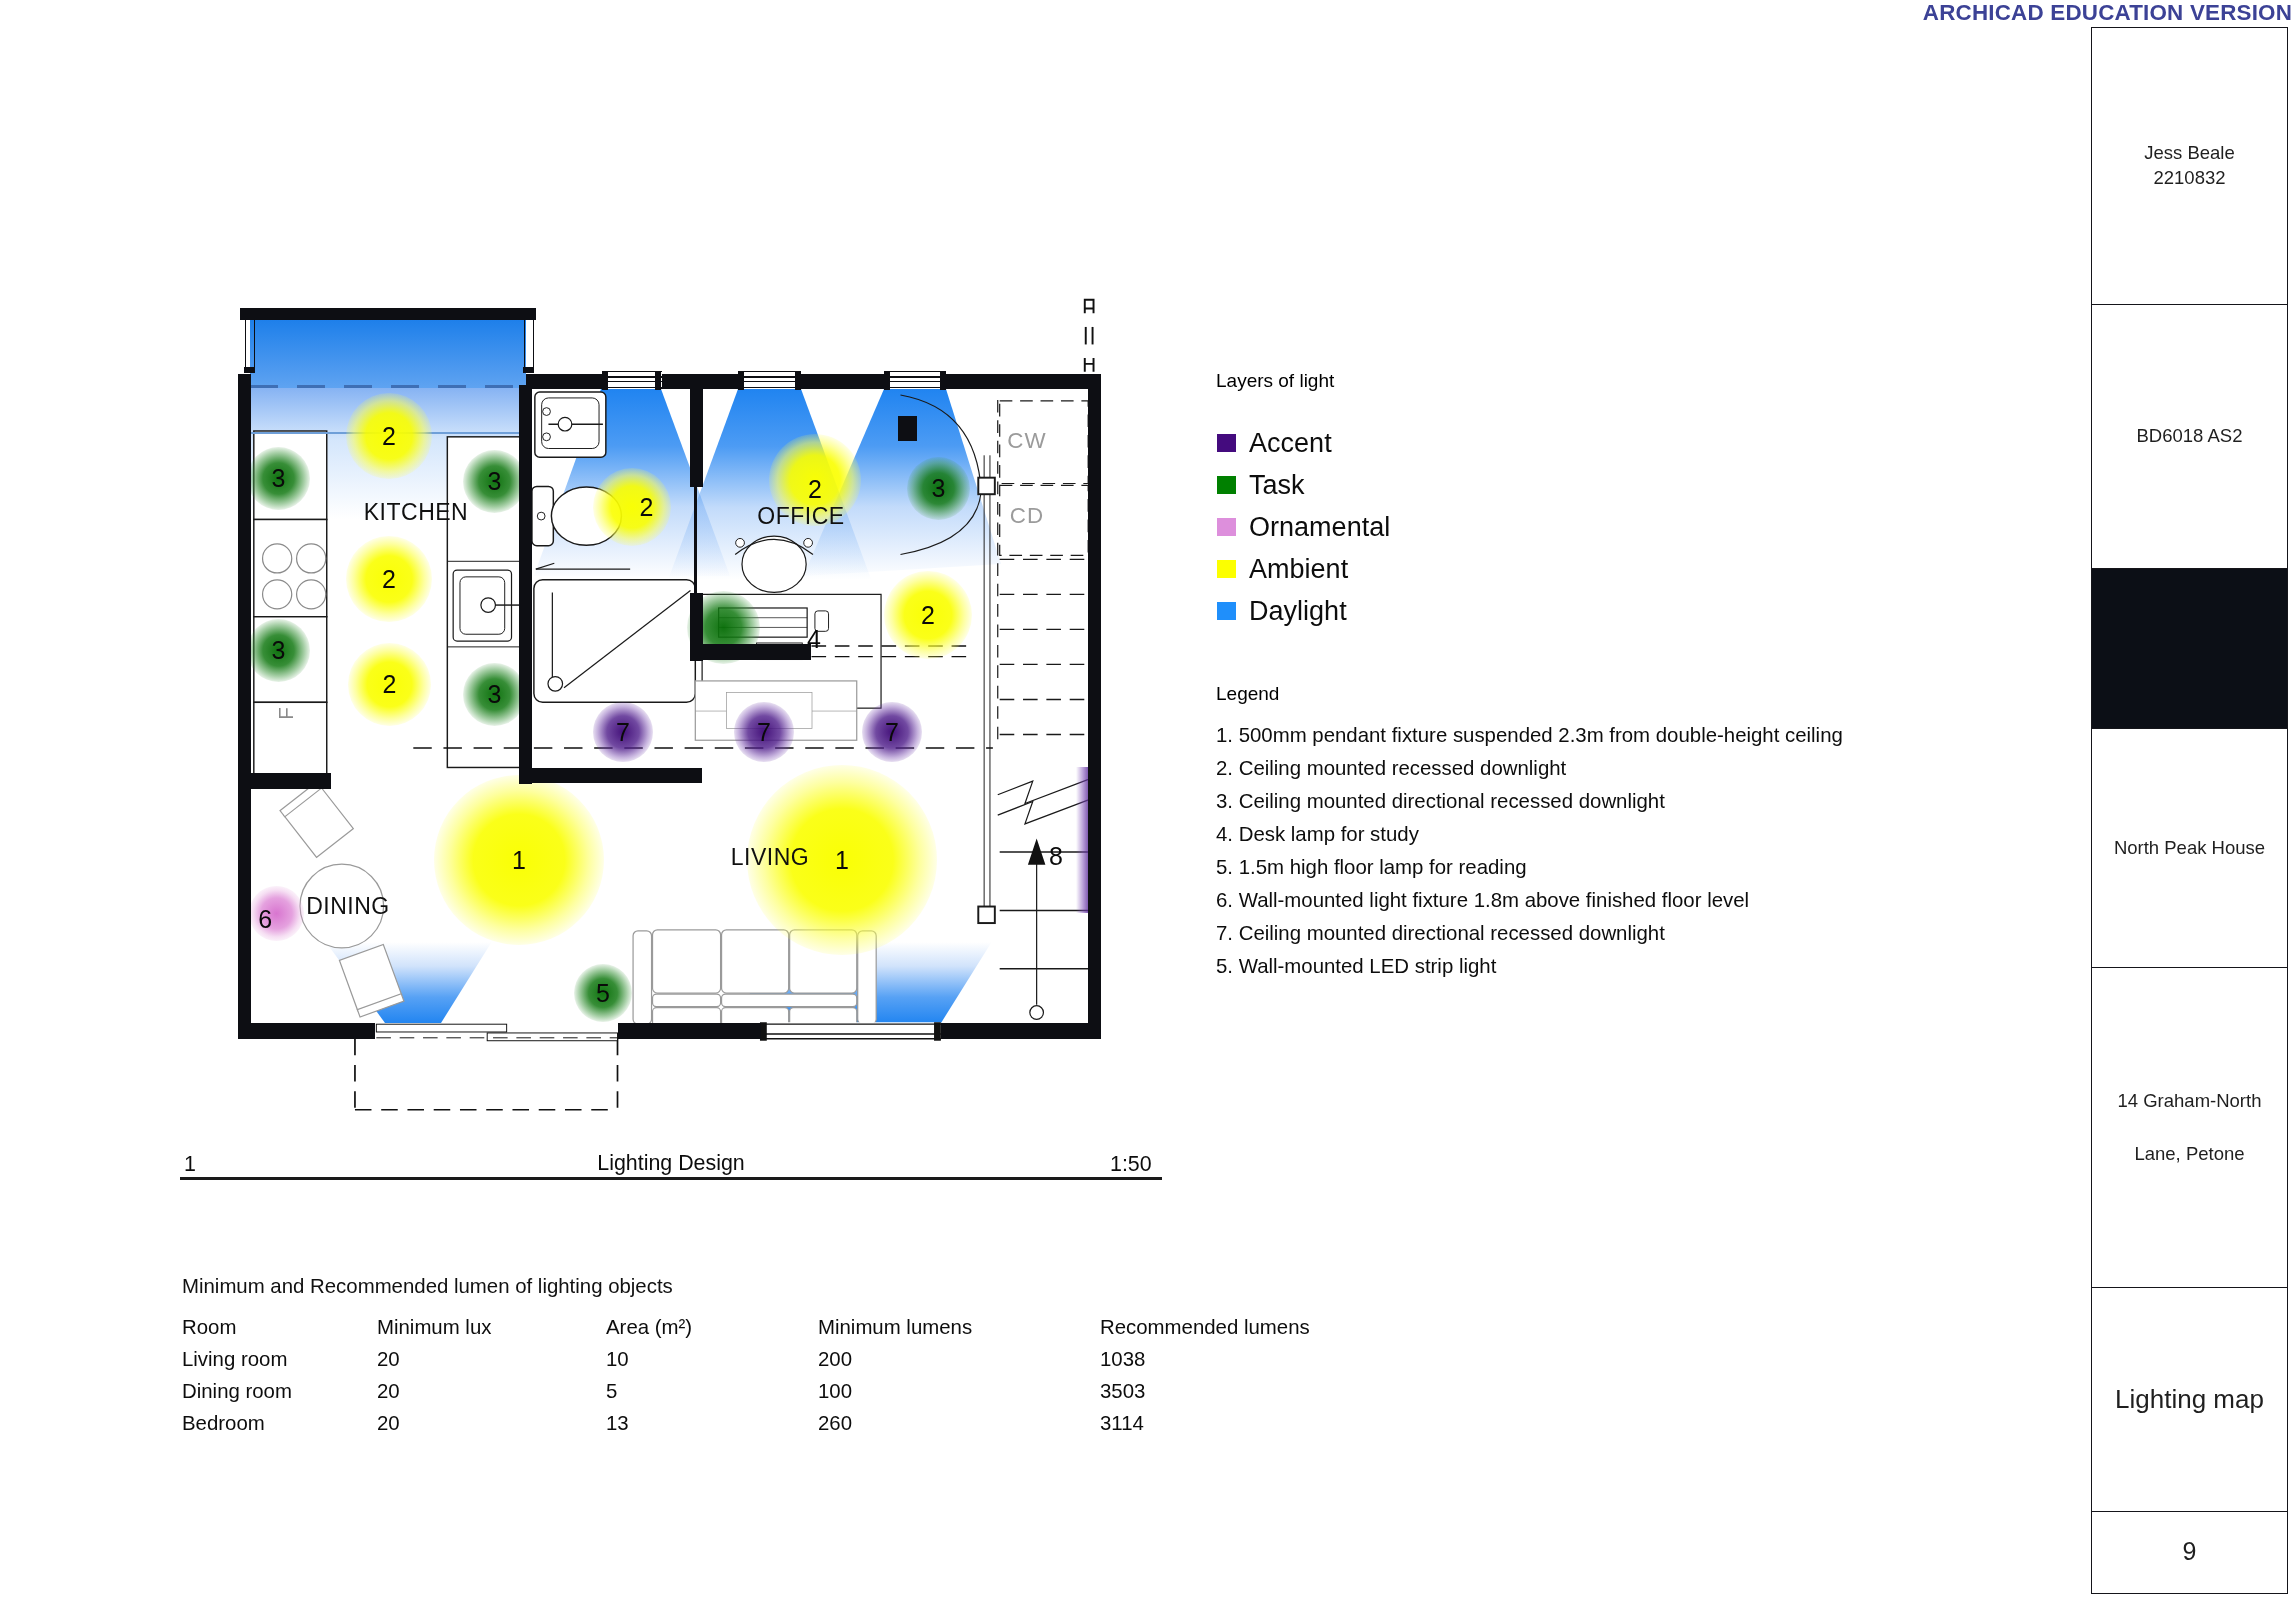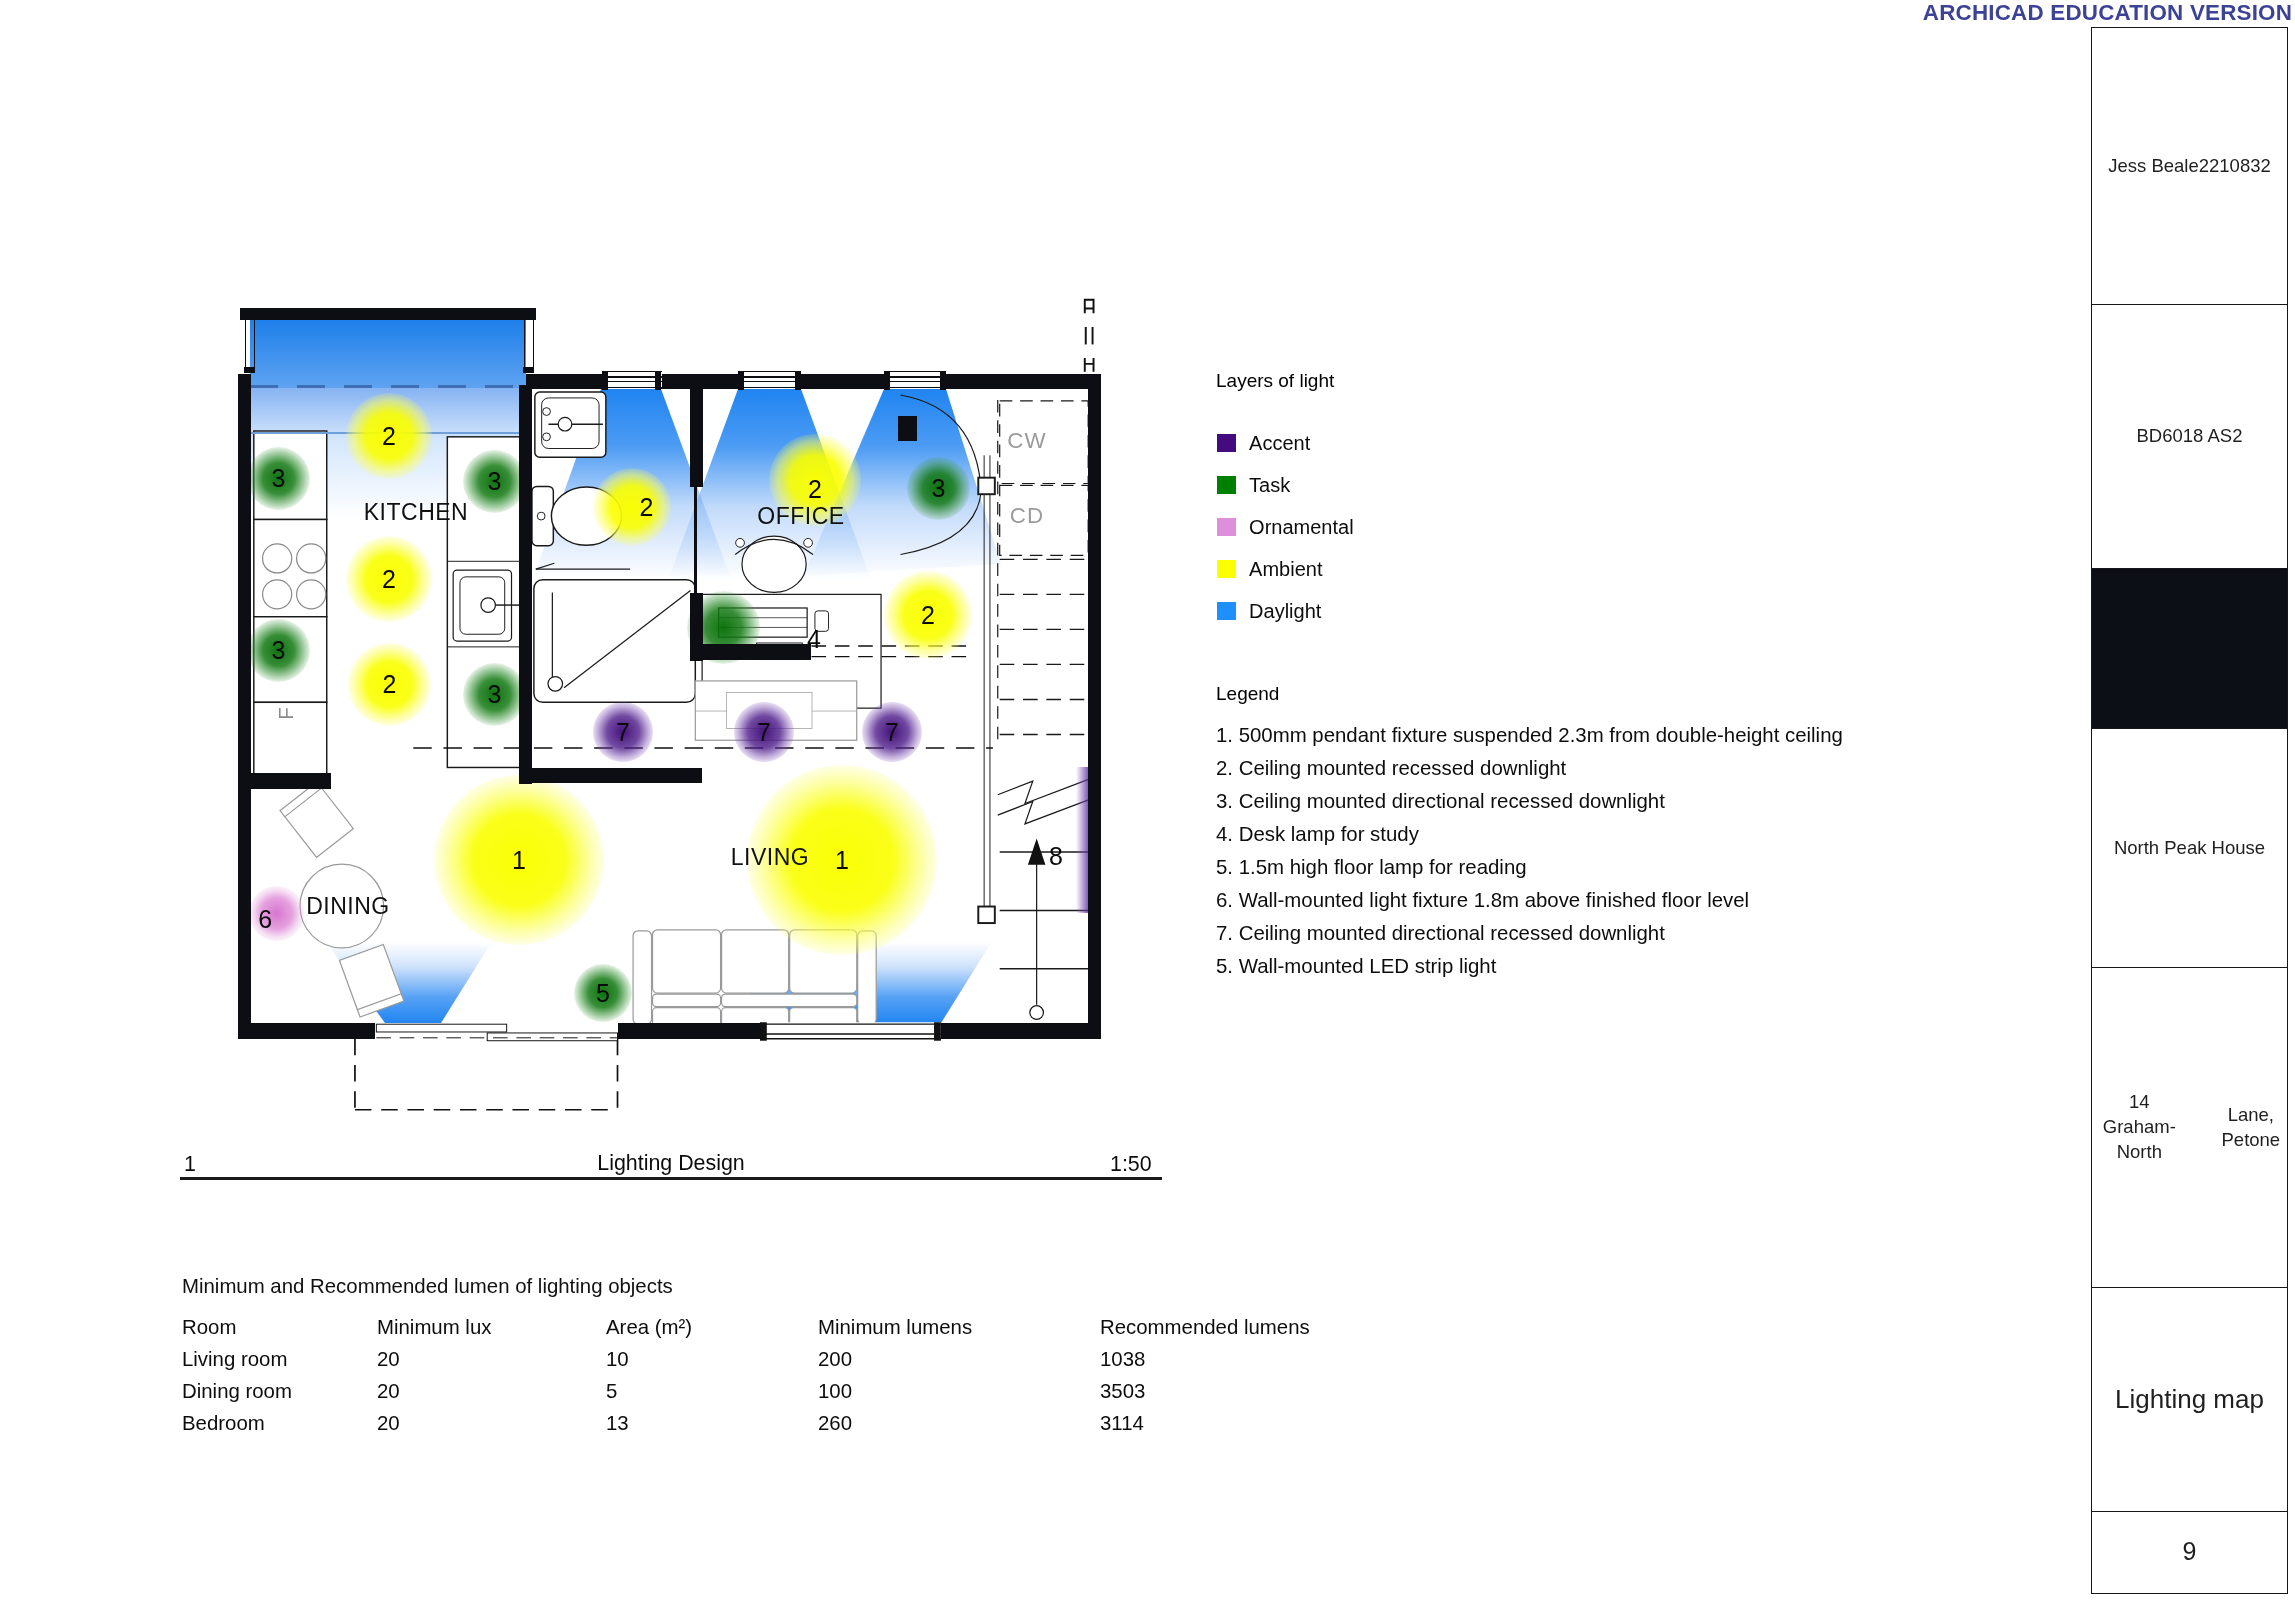--- a/index.html
+++ b/index.html
@@ -22,31 +22,31 @@
   .winT{position:absolute;z-index:55;background:#fff;border-top:1.9px solid #0d0e13;border-bottom:1.9px solid #0d0e13;}
   .winT .gl{position:absolute;left:0;right:0;height:1.5px;background:#0d0e13;}
   .cap{position:absolute;background:#0d0e13;z-index:56;}
   .room-label{font-size:23px;letter-spacing:0.5px;color:#101010;}
   .grey-label{font-size:22.4px;color:#9b9b9b;letter-spacing:1px;}
   .num-label{font-size:25px;color:#0a0a0a;}
   
   .leg-title{font-size:19px;color:#000000;}
   .leg-item{display:flex;align-items:center;height:42px;}
   .leg-item .sw{width:18.5px;height:18.5px;margin-right:13.6px;flex:0 0 auto;}
-  .leg-item .lb{font-size:20px;color:#0d0d0d;}
+  .leg-item .lb{font-size:27px;color:#0d0d0d;}
   .legend-list div{font-size:20.4px;line-height:33px;color:#0d0d0d;white-space:nowrap;}
   
   .tbl{position:absolute;left:182px;top:1316px;display:grid;z-index:60;
        grid-template-columns:195px 229px 212px 282px 302px;grid-auto-rows:32px;font-size:20.4px;color:#0d0d0d;}
   .tbl .hd{margin-bottom:13.6px;}
   
   .tbar{font-size:21.4px;color:#0d0d0d;}
   
   #sidebar{position:absolute;left:2091px;top:27px;width:195px;height:1565px;border:1.5px solid #15151a;z-index:70;background:#fff;}
-  #sidebar .box{box-sizing:border-box;border-bottom:1.5px solid #15151a;display:flex;flex-direction:row;align-items:center;justify-content:center;text-align:center;font-size:18.5px;color:#1f1f1f;line-height:1.35;}
+  #sidebar .box{box-sizing:border-box;border-bottom:1.5px solid #15151a;display:flex;flex-direction:column;align-items:center;justify-content:center;text-align:center;font-size:18.5px;color:#1f1f1f;line-height:1.35;}
   #watermark{position:absolute;top:0px;right:2.9px;font-size:22.4px;font-weight:bold;color:#3c4296;z-index:70;letter-spacing:0.2px;}
   svg.lines{position:absolute;left:0;top:0;z-index:35;}
 </style>
 </head>
 <body>
 
 <div id="canvas">
 
   <div id="watermark">ARCHICAD EDUCATION VERSION</div>
 

